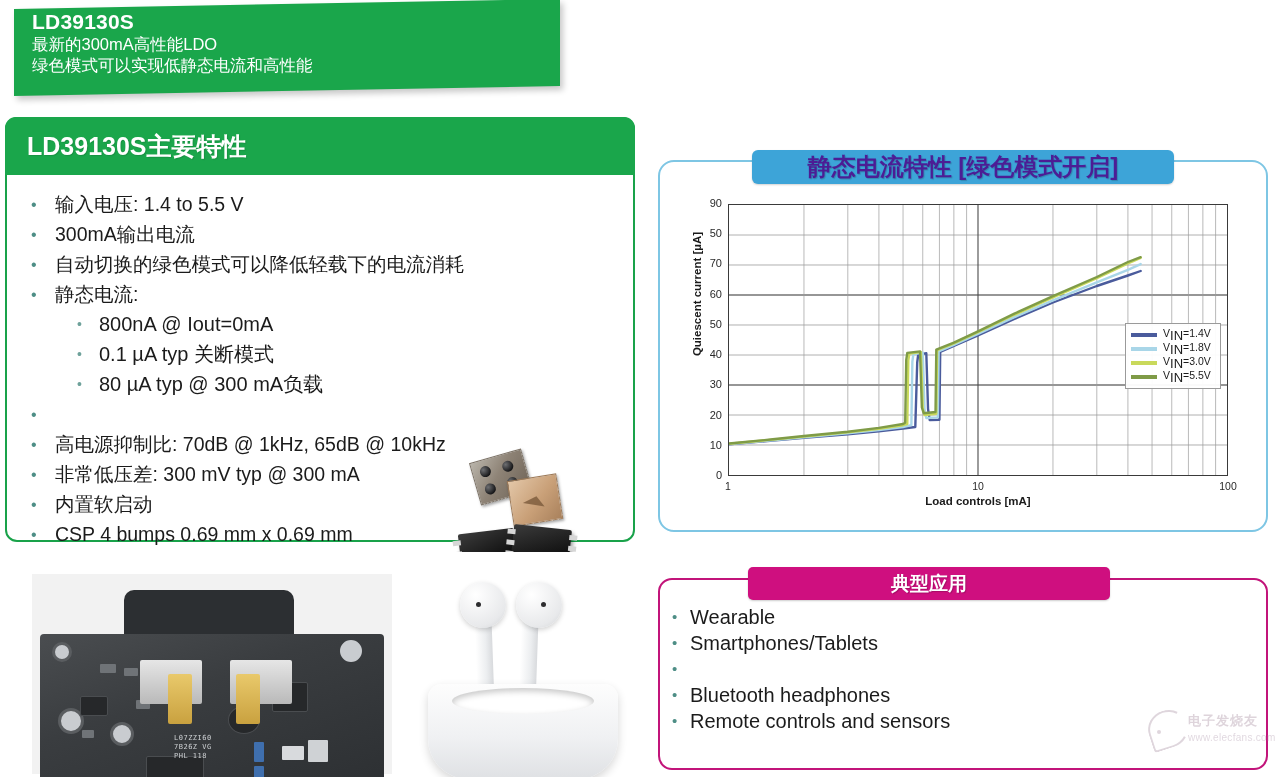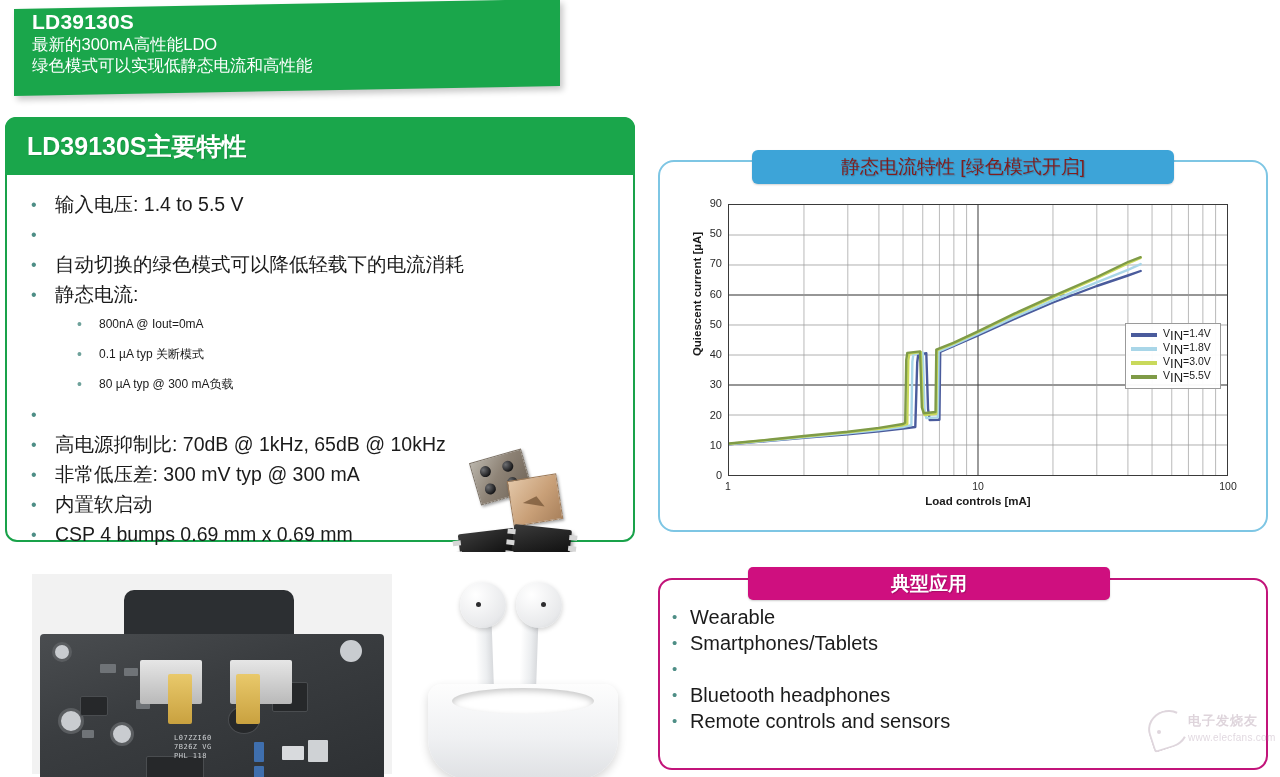--- a/index.html
+++ b/index.html
@@ -48,21 +48,21 @@
   .feat-row .bul{
     color:#4e8e86;font-size:16px;line-height:29px;width:24px;flex:0 0 24px;
     text-align:left;
   }
   .feat-row .txt{
     color:#1b1b1b;font-size:19.5px;line-height:29px;
     white-space:nowrap;
   }
   .feat-row.sub{padding-left:46px;}
   .feat-row.sub .bul{color:#6fa29b;font-size:14px;width:22px;flex:0 0 22px;}
-  .feat-row.sub .txt{font-size:12px;}
+  .feat-row.sub .txt{font-size:20px;}
 
   
   #pkg-csp{position:absolute;left:474px;top:455px;width:96px;height:72px;}
   .csp-a{
     position:absolute;left:0;top:0;width:52px;height:42px;
     background:linear-gradient(135deg,#b9b4aa 0%,#8e8376 45%,#6d6256 100%);
     border:1px solid #7a7064;transform:rotate(-16deg);
     box-shadow:1px 2px 3px rgba(0,0,0,.35);
   }
   .bump{position:absolute;width:11px;height:11px;border-radius:50%;
@@ -134,21 +134,21 @@
     position:absolute;left:658px;top:160px;width:610px;height:372px;
     border:2px solid #7ec6e4;border-radius:16px;background:#ffffff;
     box-sizing:border-box;
   }
   #chart-title-tab{
     position:absolute;left:752px;top:150px;width:422px;height:34px;
     background:#3da4d8;border-radius:6px;
     display:flex;align-items:center;justify-content:center;
     box-shadow:0 1px 2px rgba(0,0,0,.18);
   }
-  #chart-title{color:#7f1d1d;font-size:19px;font-weight:normal;
+  #chart-title{color:#4c1d95;font-size:24px;font-weight:bold;
     text-shadow:1px 1px 1px rgba(0,0,0,.18);}
   #chart-area{position:absolute;left:678px;top:192px;width:580px;height:330px;}
   #ylabel{
     position:absolute;left:-4px;top:96px;width:150px;
     transform:rotate(-90deg);transform-origin:center;
     text-align:center;font-size:11.5px;font-weight:bold;color:#1a1a1a;
     margin-left:-52px;
   }
   .ytick{position:absolute;right:0;width:26px;text-align:right;
     font-size:11px;color:#2a2a2a;transform:translateY(-7px);}
@@ -219,20 +219,21 @@
 <div id="features-header">
   <span id="features-title">LD39130S主要特性</span>
 </div>
 <div id="features-list">
     <div class="feat-row">
       <span class="bul">•</span>
       <span class="txt">输入电压: 1.4 to 5.5 V</span>
     </div>
     <div class="feat-row">
       <span class="bul">•</span>
+      <span class="txt">300mA输出电流</span>
     </div>
     <div class="feat-row">
       <span class="bul">•</span>
       <span class="txt">自动切换的绿色模式可以降低轻载下的电流消耗</span>
     </div>
     <div class="feat-row">
       <span class="bul">•</span>
       <span class="txt">静态电流:</span>
     </div>
     <div class="feat-row sub">

